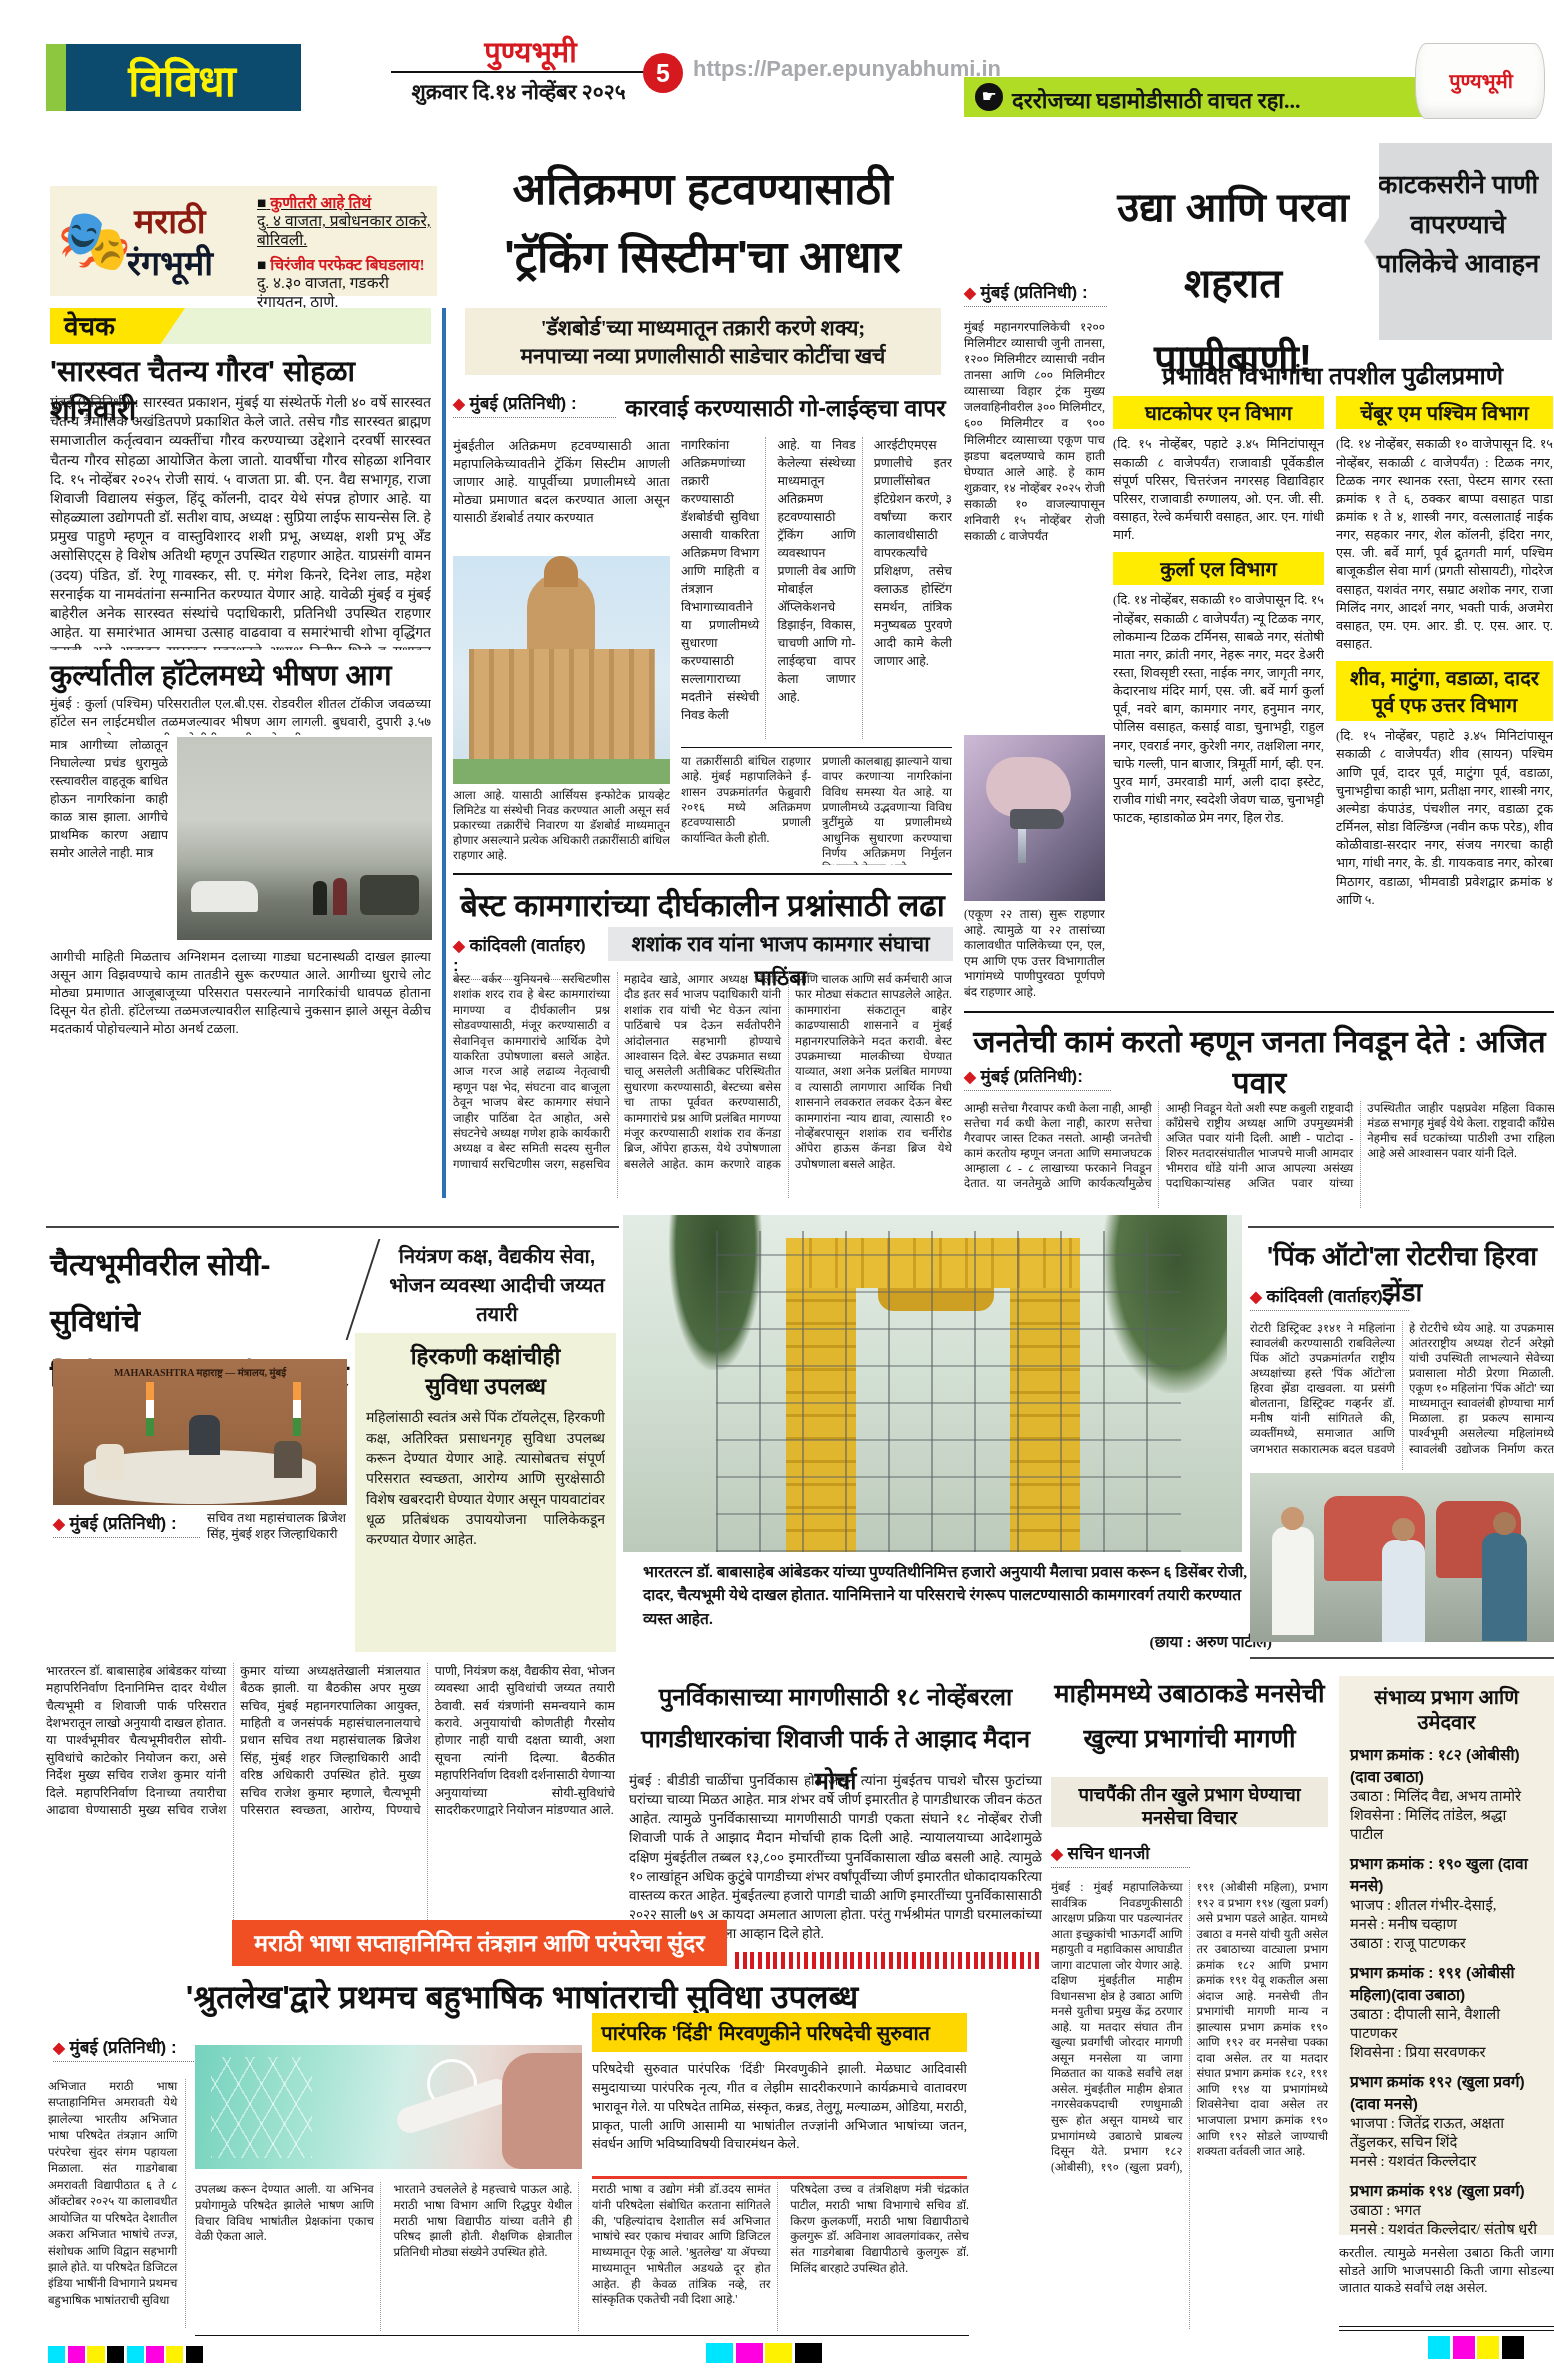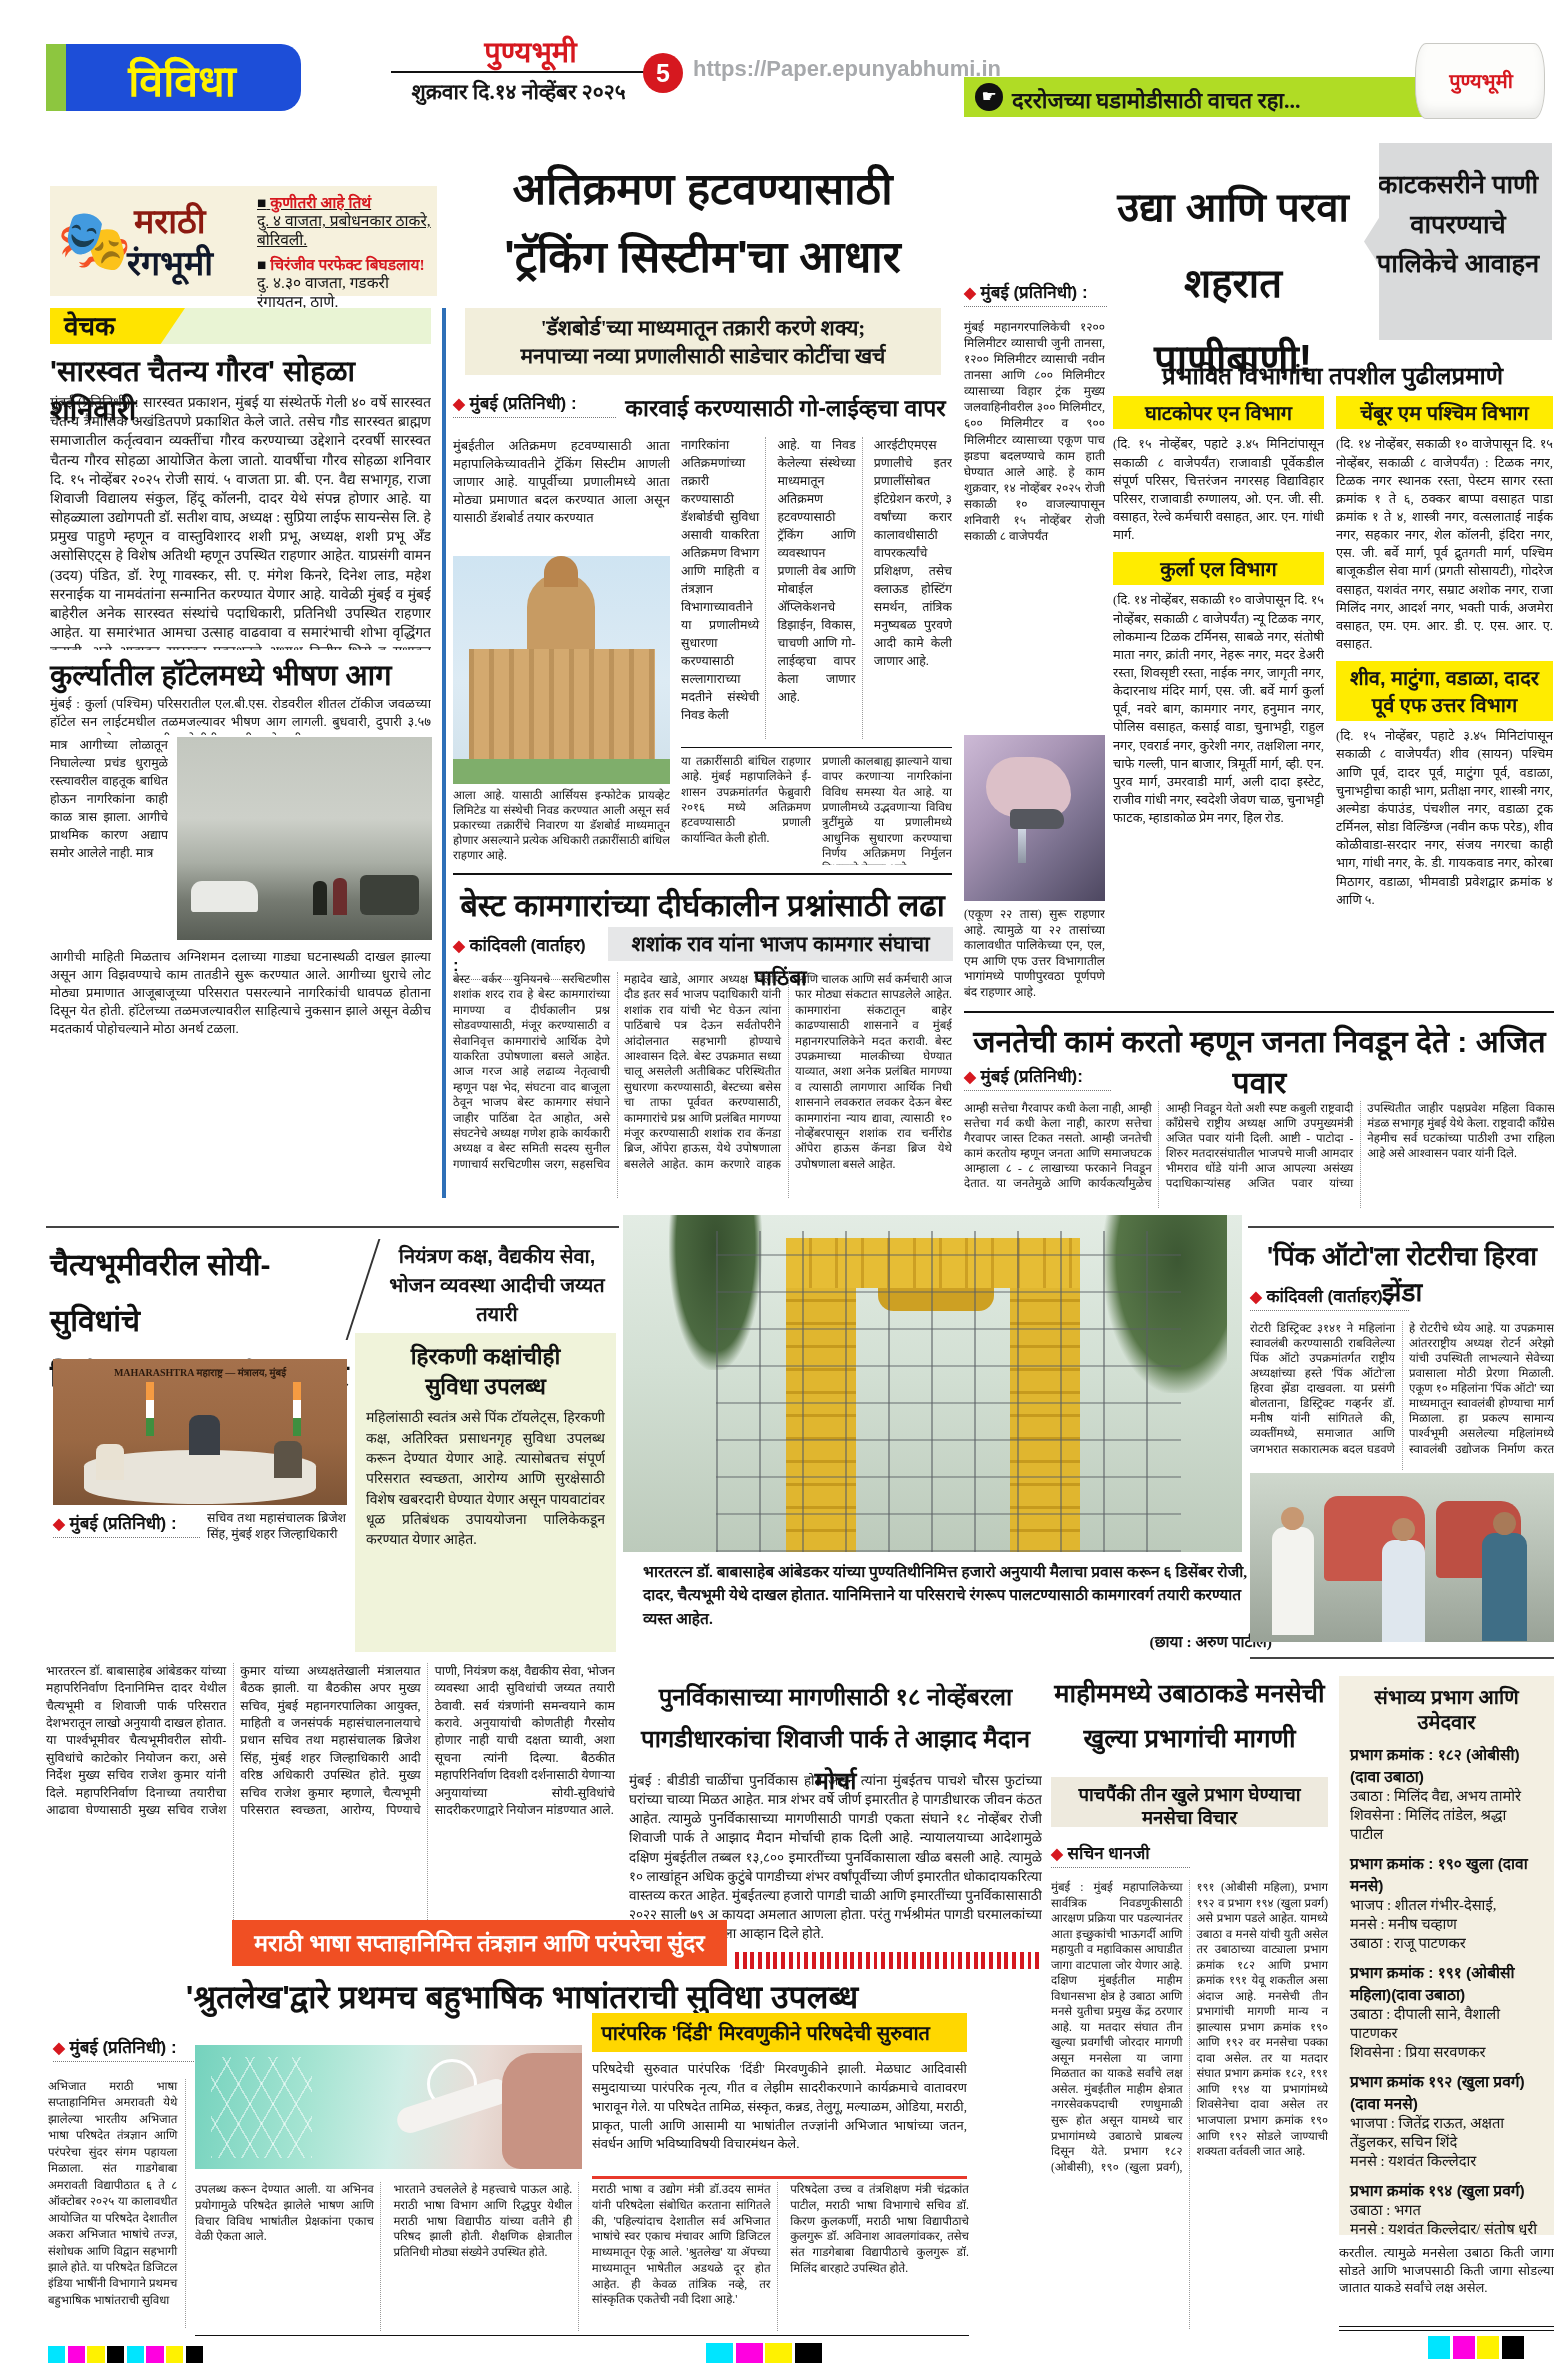--- a/index.html
+++ b/index.html
@@ -25,21 +25,21 @@
   .ph{overflow:hidden;}
   .sq{color:#111;}
   .cmyk{display:flex;gap:2.3px;}
   .cmyk div{width:100%;height:100%;}
 </style>
 </head>
 <body>
 
 <div id="page">
 
-  <div class="abs" style="left:46px;top:44px;width:255px;height:67px;background:#1d4ed8;border-radius:20px;">
+  <div class="abs" style="left:46px;top:44px;width:255px;height:67px;background:#0c4a6e;">
     <div class="abs" style="left:0;top:0;width:20px;height:67px;background:#8dc63f;"></div>
     <div class="abs hl ctr" style="left:20px;top:6.2px;width:232px;font-size:43px;color:#fff200;">विविधा</div>
   </div>
   <div class="abs ctr b" style="left:418px;top:31px;width:225px;font-size:29px;color:#d6181f;">पुण्यभूमी</div>
   <div class="abs" style="left:391px;top:71px;width:255px;height:1.5px;background:#111;"></div>
   <div class="abs ctr b" style="left:391px;top:77px;width:255px;font-size:21px;">शुक्रवार दि.१४ नोव्हेंबर २०२५</div>
   <div class="abs ctr" style="left:643px;top:53px;width:40px;height:40px;border-radius:50%;background:#d6181f;">
     <span class="hl" style="color:#fff;font-size:25px;line-height:40px;">5</span>
   </div>
   <div class="abs b sans" style="left:693px;top:56px;width:279px;font-size:22px;color:#a7a9ac;">https://Paper.epunyabhumi.in</div>

